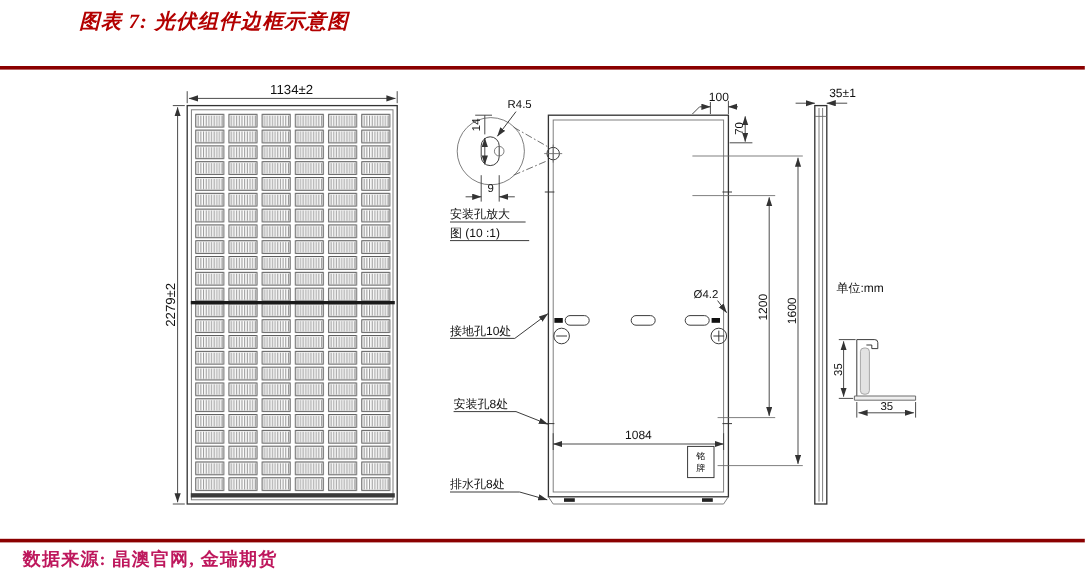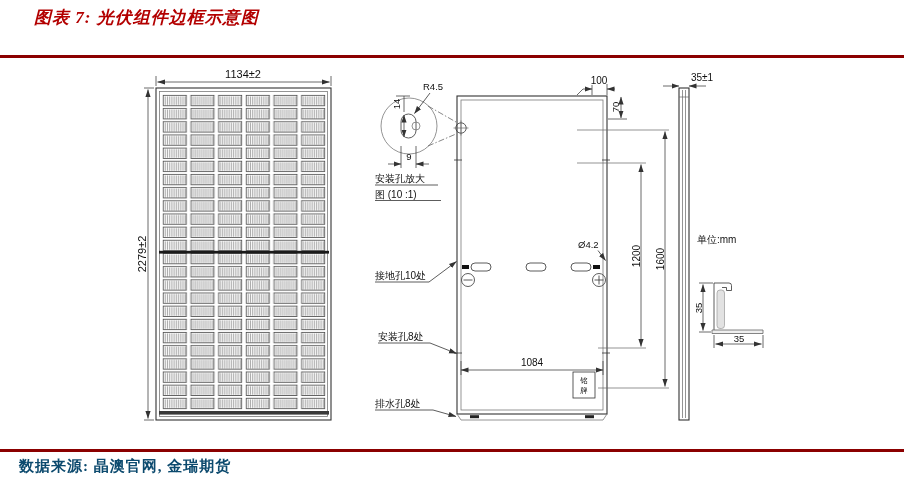--- a/index.html
+++ b/index.html
@@ -1,29 +1,29 @@
 <!DOCTYPE html>
 <html><head>
 <meta charset="utf-8">
 <style>
   html,body{margin:0;padding:0;}
   body{
     width:904px;height:484px;position:relative;background:#ffffff;
     font-family:"Liberation Sans",sans-serif;overflow:hidden;
   }
   .fig-title{
-    position:absolute;left:34px;top:6px;font-family:"Liberation Serif",serif;
+    position:absolute;left:66px;top:6px;font-family:"Liberation Serif",serif;
     font-weight:bold;font-style:italic;font-size:17px;color:#b30000;letter-spacing:1px;
   }
   .rule{position:absolute;left:0;width:904px;height:3px;background:#8b0000;}
   .rule-top{top:55px;}
   .rule-bottom{top:449px;}
   .fig-source{
     position:absolute;left:19px;top:457px;font-family:"Liberation Serif",serif;
-    font-weight:bold;font-size:15px;color:#0c4a6e;letter-spacing:1px;
+    font-weight:bold;font-size:15px;color:#be185d;letter-spacing:1px;
   }
   svg{position:absolute;left:0;top:0;}
   .frame{stroke:#333;stroke-width:1.1;fill:none;}
   .frame2{stroke:#7a7a7a;stroke-width:0.8;fill:none;}
   .dim{stroke:#444;stroke-width:0.8;fill:none;}
   .thin{stroke:#666;stroke-width:0.7;fill:none;}
   .lead{stroke:#333;stroke-width:0.8;fill:none;}
   .cone{stroke:#555;stroke-width:0.7;fill:none;stroke-dasharray:6 2 1.5 2;}
   svg text{font-family:"Liberation Sans",sans-serif;fill:#111;}
   .t11{font-size:11px;}

